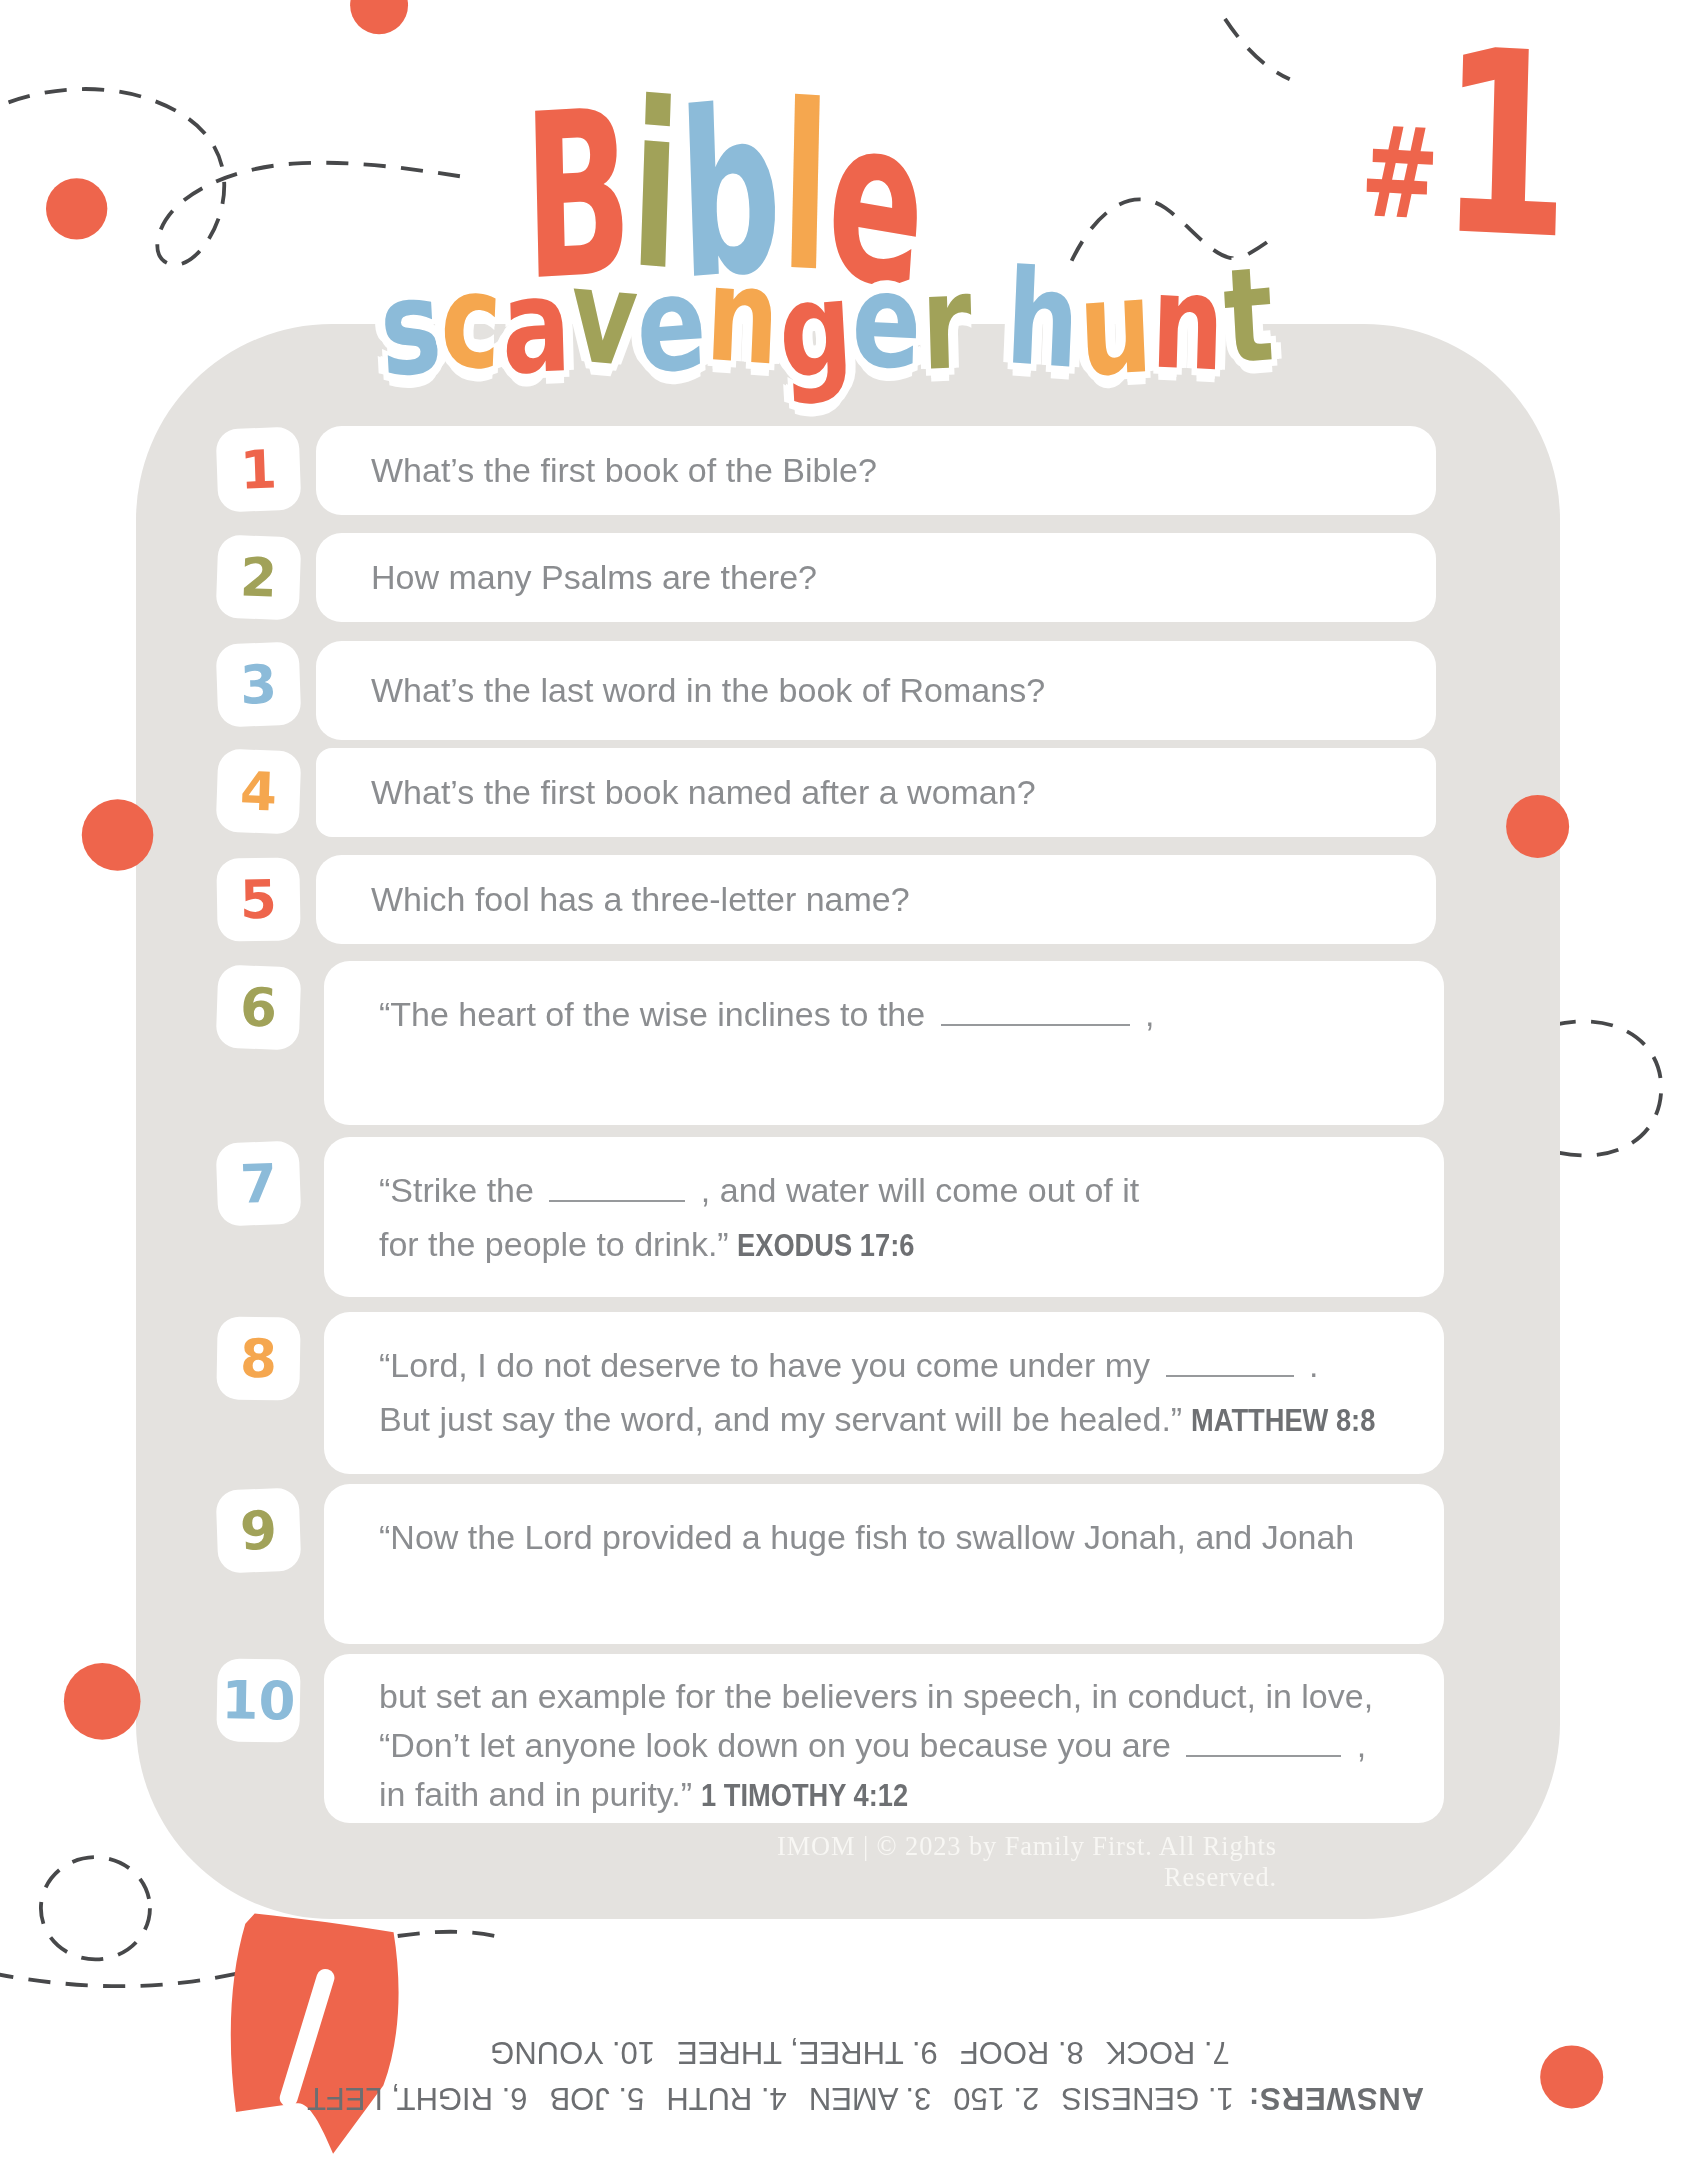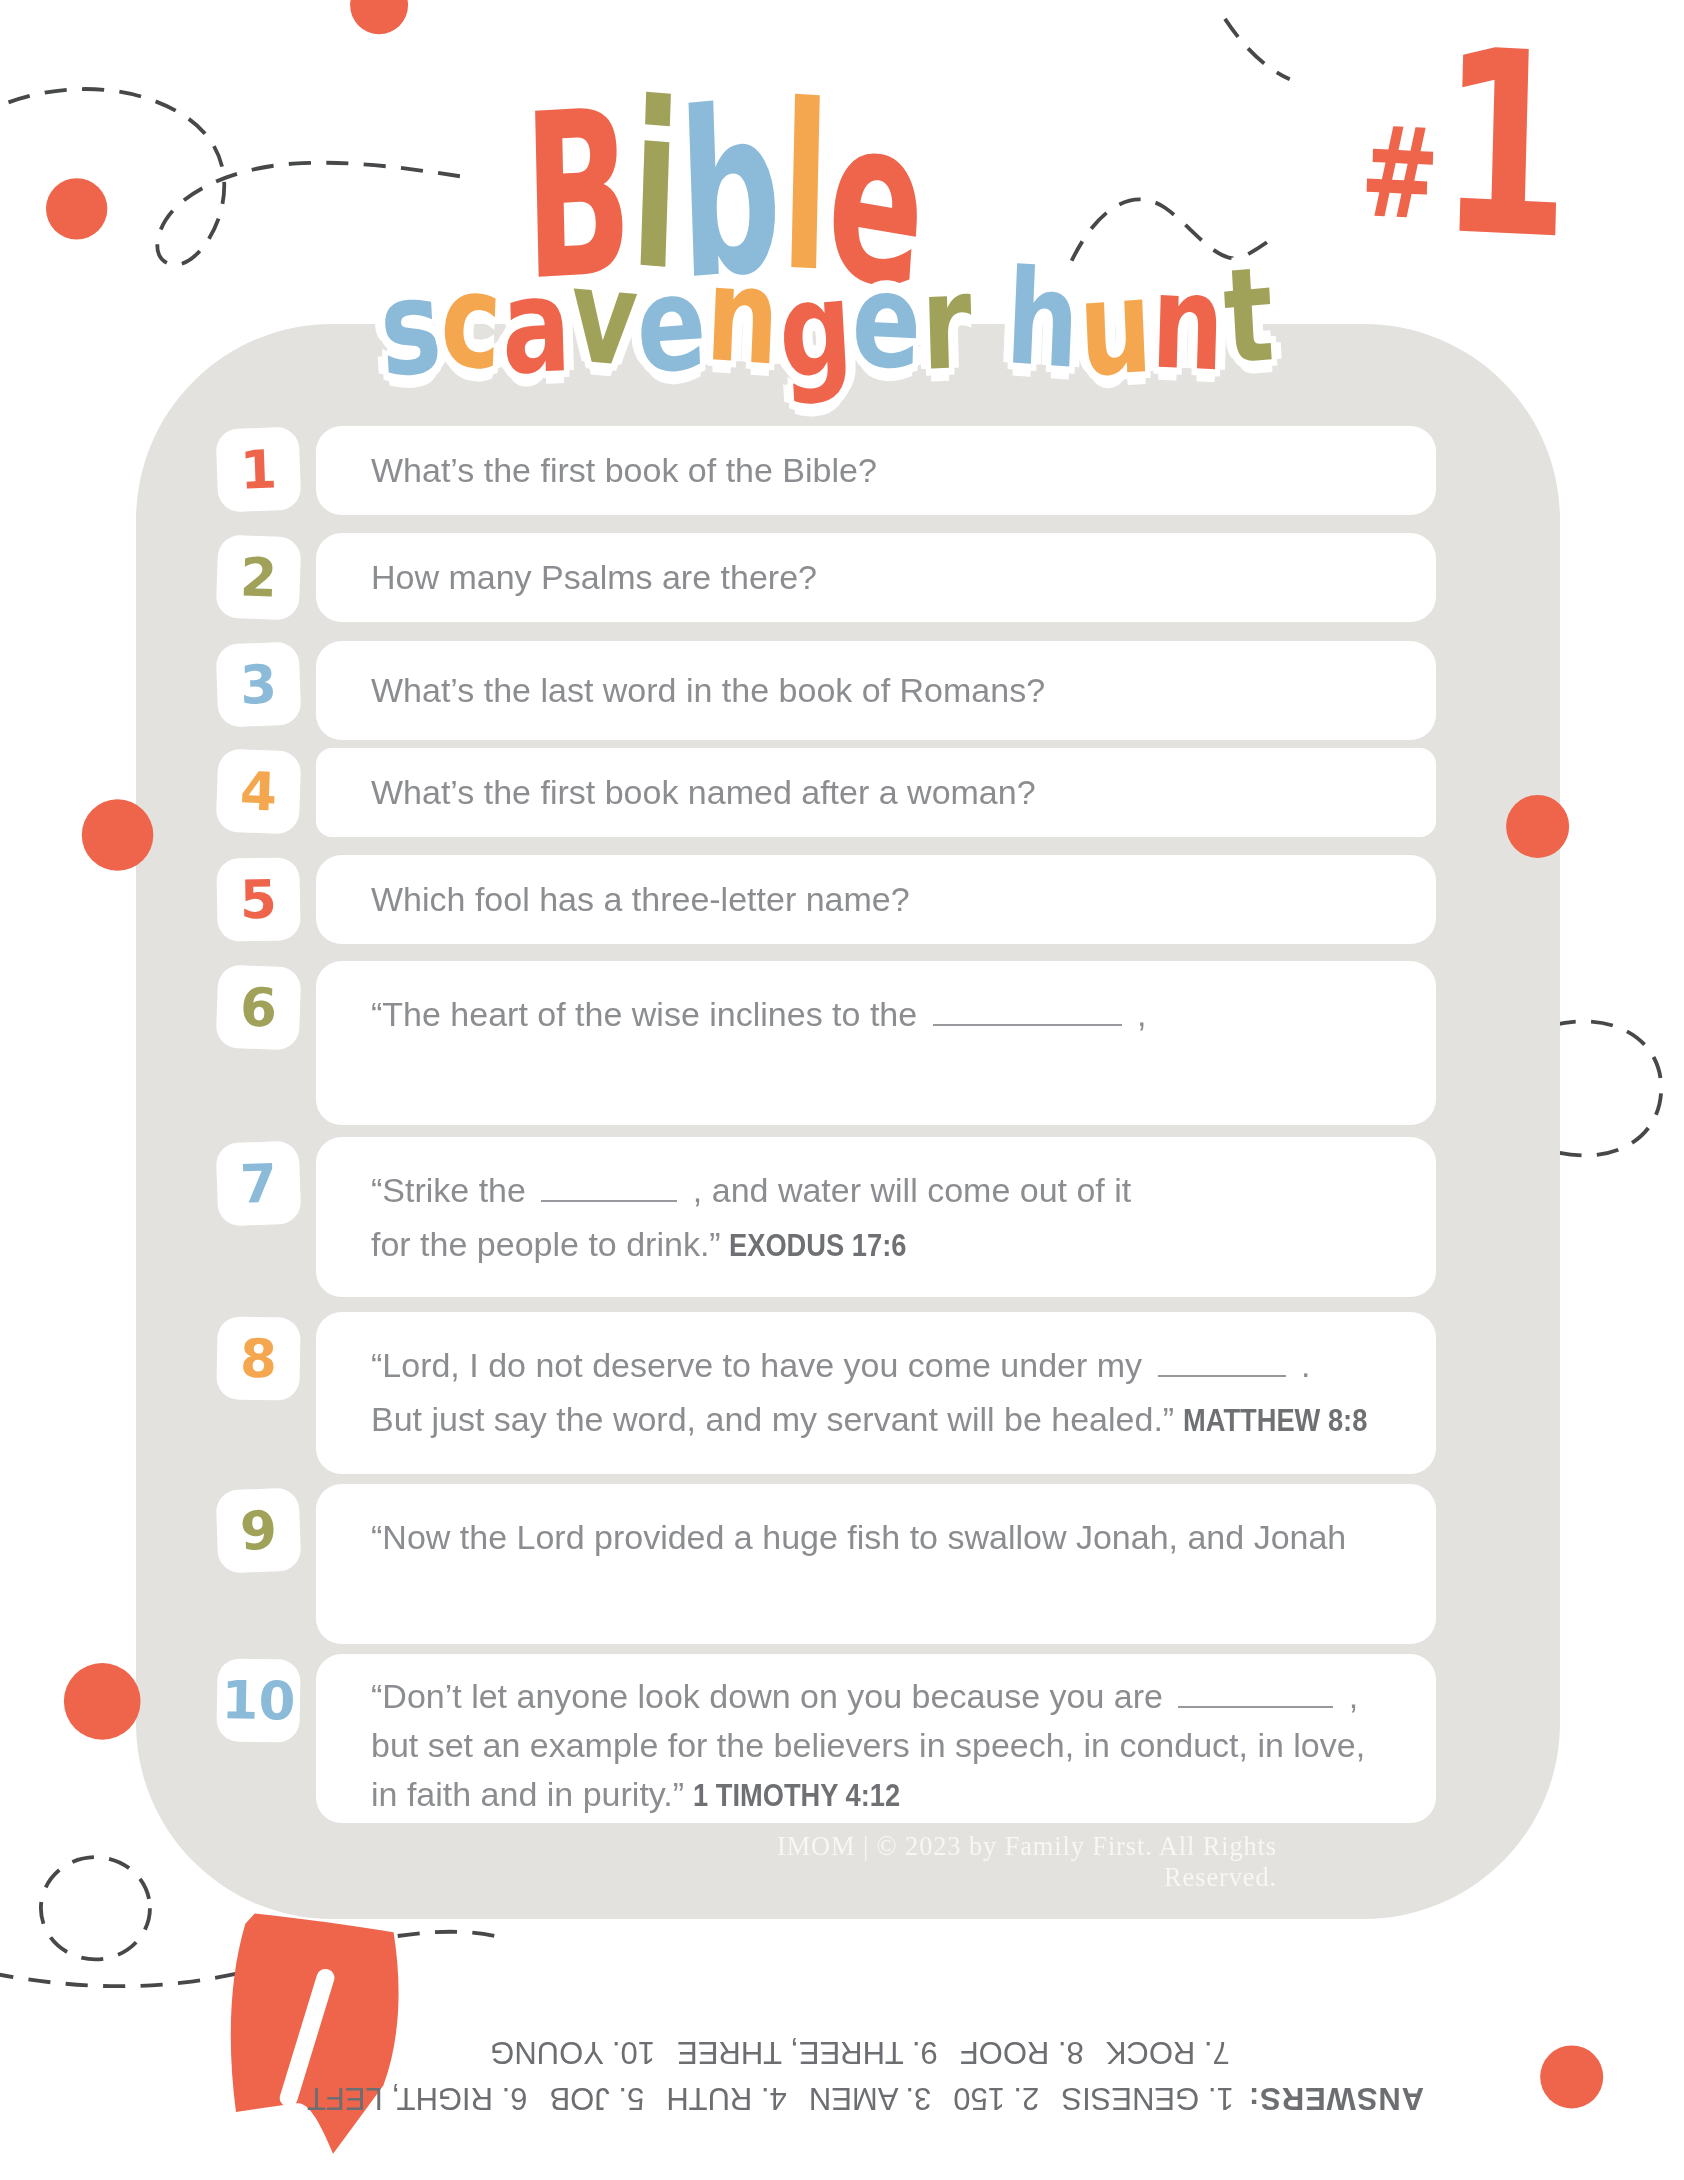--- a/index.html
+++ b/index.html
@@ -30,21 +30,21 @@
   .sheet-num .hash{font-size:126px;line-height:.9;margin-bottom:13.6px;}
   .sheet-num .digit{font-size:254px;line-height:.82;}
 
   
   .qbadge{position:absolute;left:217px;width:83px;height:83px;background:#fff;border-radius:22px;
           display:flex;align-items:center;justify-content:center;z-index:3;
           font-family:"DejaVu Sans",sans-serif;font-weight:bold;font-size:53px;}
   .qbox{position:absolute;left:316px;width:1120px;background:#fff;border-radius:25.6px;z-index:3;
         color:var(--question-text,#8b8d90);font-size:34px;box-sizing:border-box;}
   .qbox.single{display:flex;align-items:center;padding-left:55px;}
-  .qbox.multi{padding:25.6px 29px 0 55px;line-height:54px;}
+  .qbox.multi{padding:25.6px 29px 0 55px;line-height:54px;margin-left:8px;}
   .qbox.three{padding-top:18px;line-height:49px;}
   .blank{display:inline-block;border-bottom:2.6px solid #97999c;height:25.6px;margin:0 6px;}
   .ref{display:inline-block;transform:scaleX(.88);transform-origin:left center;white-space:nowrap;
        font-weight:bold;color:var(--ref-text,#6e7073);font-size:31px;margin-left:8.5px;}
 
   .copyright{position:absolute;top:1831px;left:681px;width:596px;text-align:right;z-index:3;
              font-family:"Liberation Serif",serif;font-size:26.4px;letter-spacing:0.9px;
              color:var(--copyright-text,#f8f7f4);}
 
   .answers{position:absolute;left:153px;top:2029px;width:1414px;z-index:3;text-align:center;
@@ -123,22 +123,22 @@
       <div class="qbox multi" style="top: 1312px; height: 162px;">
         <div class="qline"><span class="qtext">“Lord, I do not deserve to have you come under my </span><span class="blank" style="width: 128px;"></span><span class="qtext"> .</span></div>
         <div class="qline"><span class="qtext">But just say the word, and my servant will be healed.”</span><span class="ref">MATTHEW 8:8</span></div>
       </div>
       <div class="qbadge" style="top: 1489px; color: rgb(161, 162, 89); transform: rotate(-2deg);">9</div>
       <div class="qbox multi" style="top: 1484px; height: 160px;">
         <div class="qline"><span class="qtext">“Now the Lord provided a huge fish to swallow Jonah, and Jonah</span></div>
       </div>
       <div class="qbadge" style="top: 1659px; color: rgb(140, 187, 217); transform: rotate(1deg);">10</div>
       <div class="qbox multi three" style="top: 1654px; height: 169px;">
+        <div class="qline"><span class="qtext">but set an example for the believers in speech, in conduct, in love,</span></div>
         <div class="qline"><span class="qtext">“Don’t let anyone look down on you because you are </span><span class="blank" style="width: 155px;"></span><span class="qtext"> ,</span></div>
-        <div class="qline"><span class="qtext">but set an example for the believers in speech, in conduct, in love,</span></div>
         <div class="qline"><span class="qtext">in faith and in purity.”</span><span class="ref">1 TIMOTHY 4:12</span></div>
       </div>
     </div>
 
   <div class="copyright">IMOM | © 2023 by Family First. All Rights Reserved.</div>
 
   <div class="answers">
     <div class="ans-line" id="ans1"><span class="ans-label">ANSWERS:</span><span class="ans-item">1. GENESIS</span><span class="ans-item">2. 150</span><span class="ans-item">3. AMEN</span><span class="ans-item">4. RUTH</span><span class="ans-item">5. JOB</span><span class="ans-item">6. RIGHT, LEFT</span></div>
     <div class="ans-line" id="ans2"><span class="ans-item">7. ROCK</span><span class="ans-item">8. ROOF</span><span class="ans-item">9. THREE, THREE</span><span class="ans-item">10. YOUNG</span></div>
   </div>

